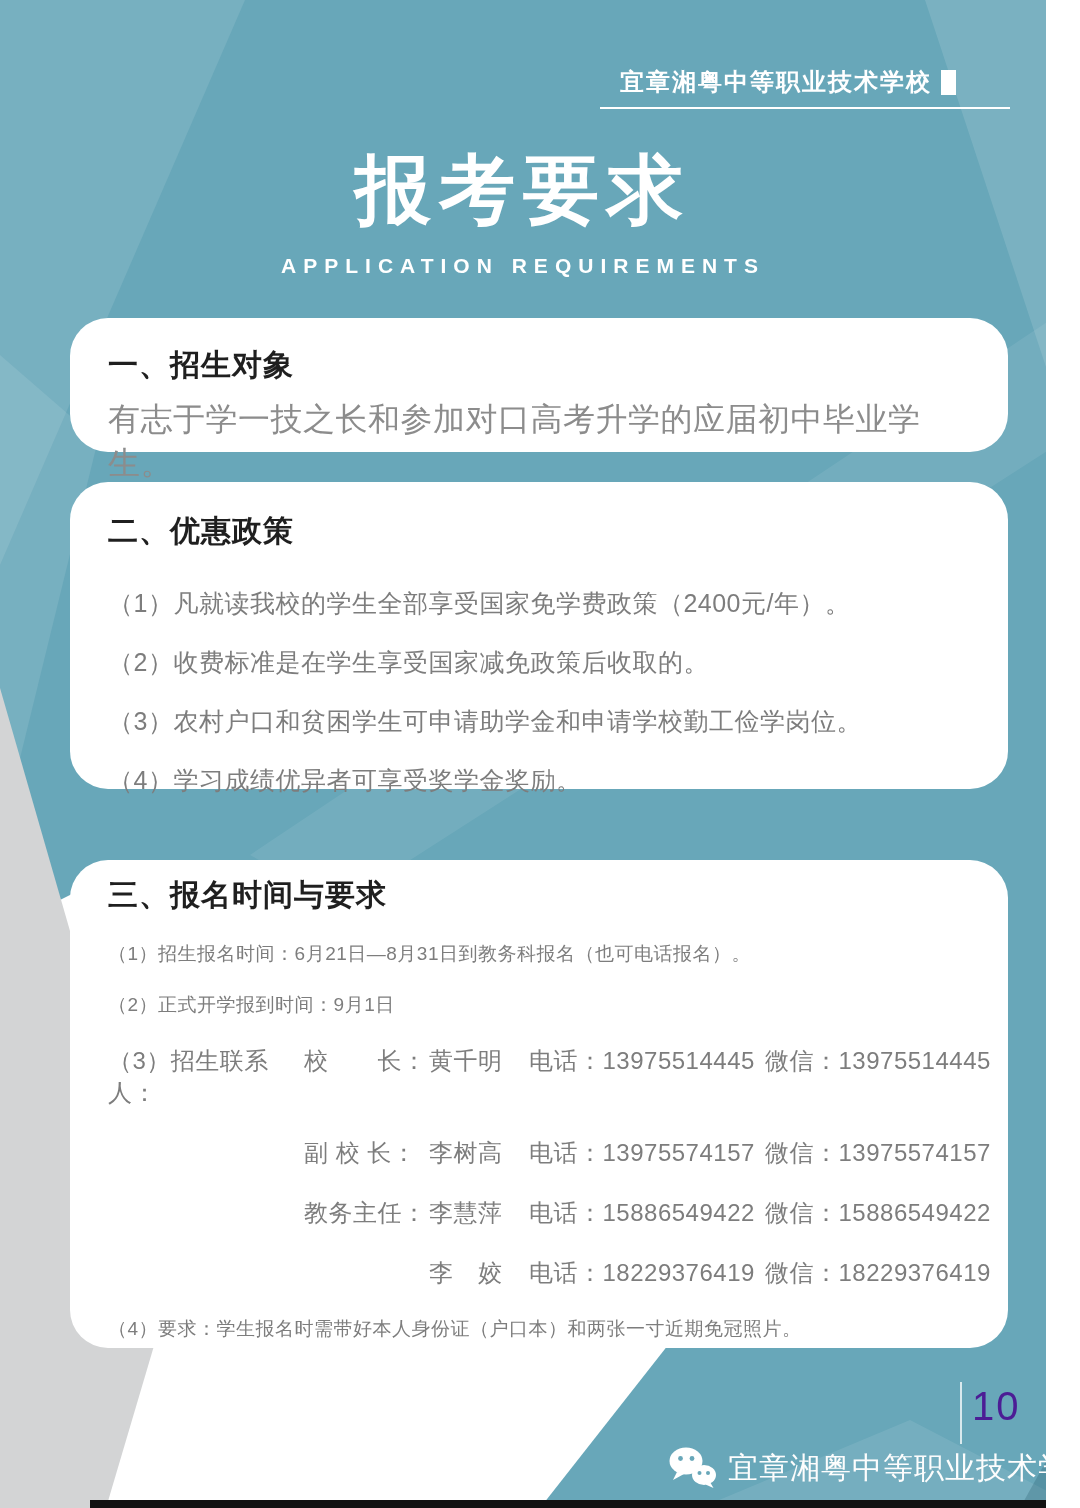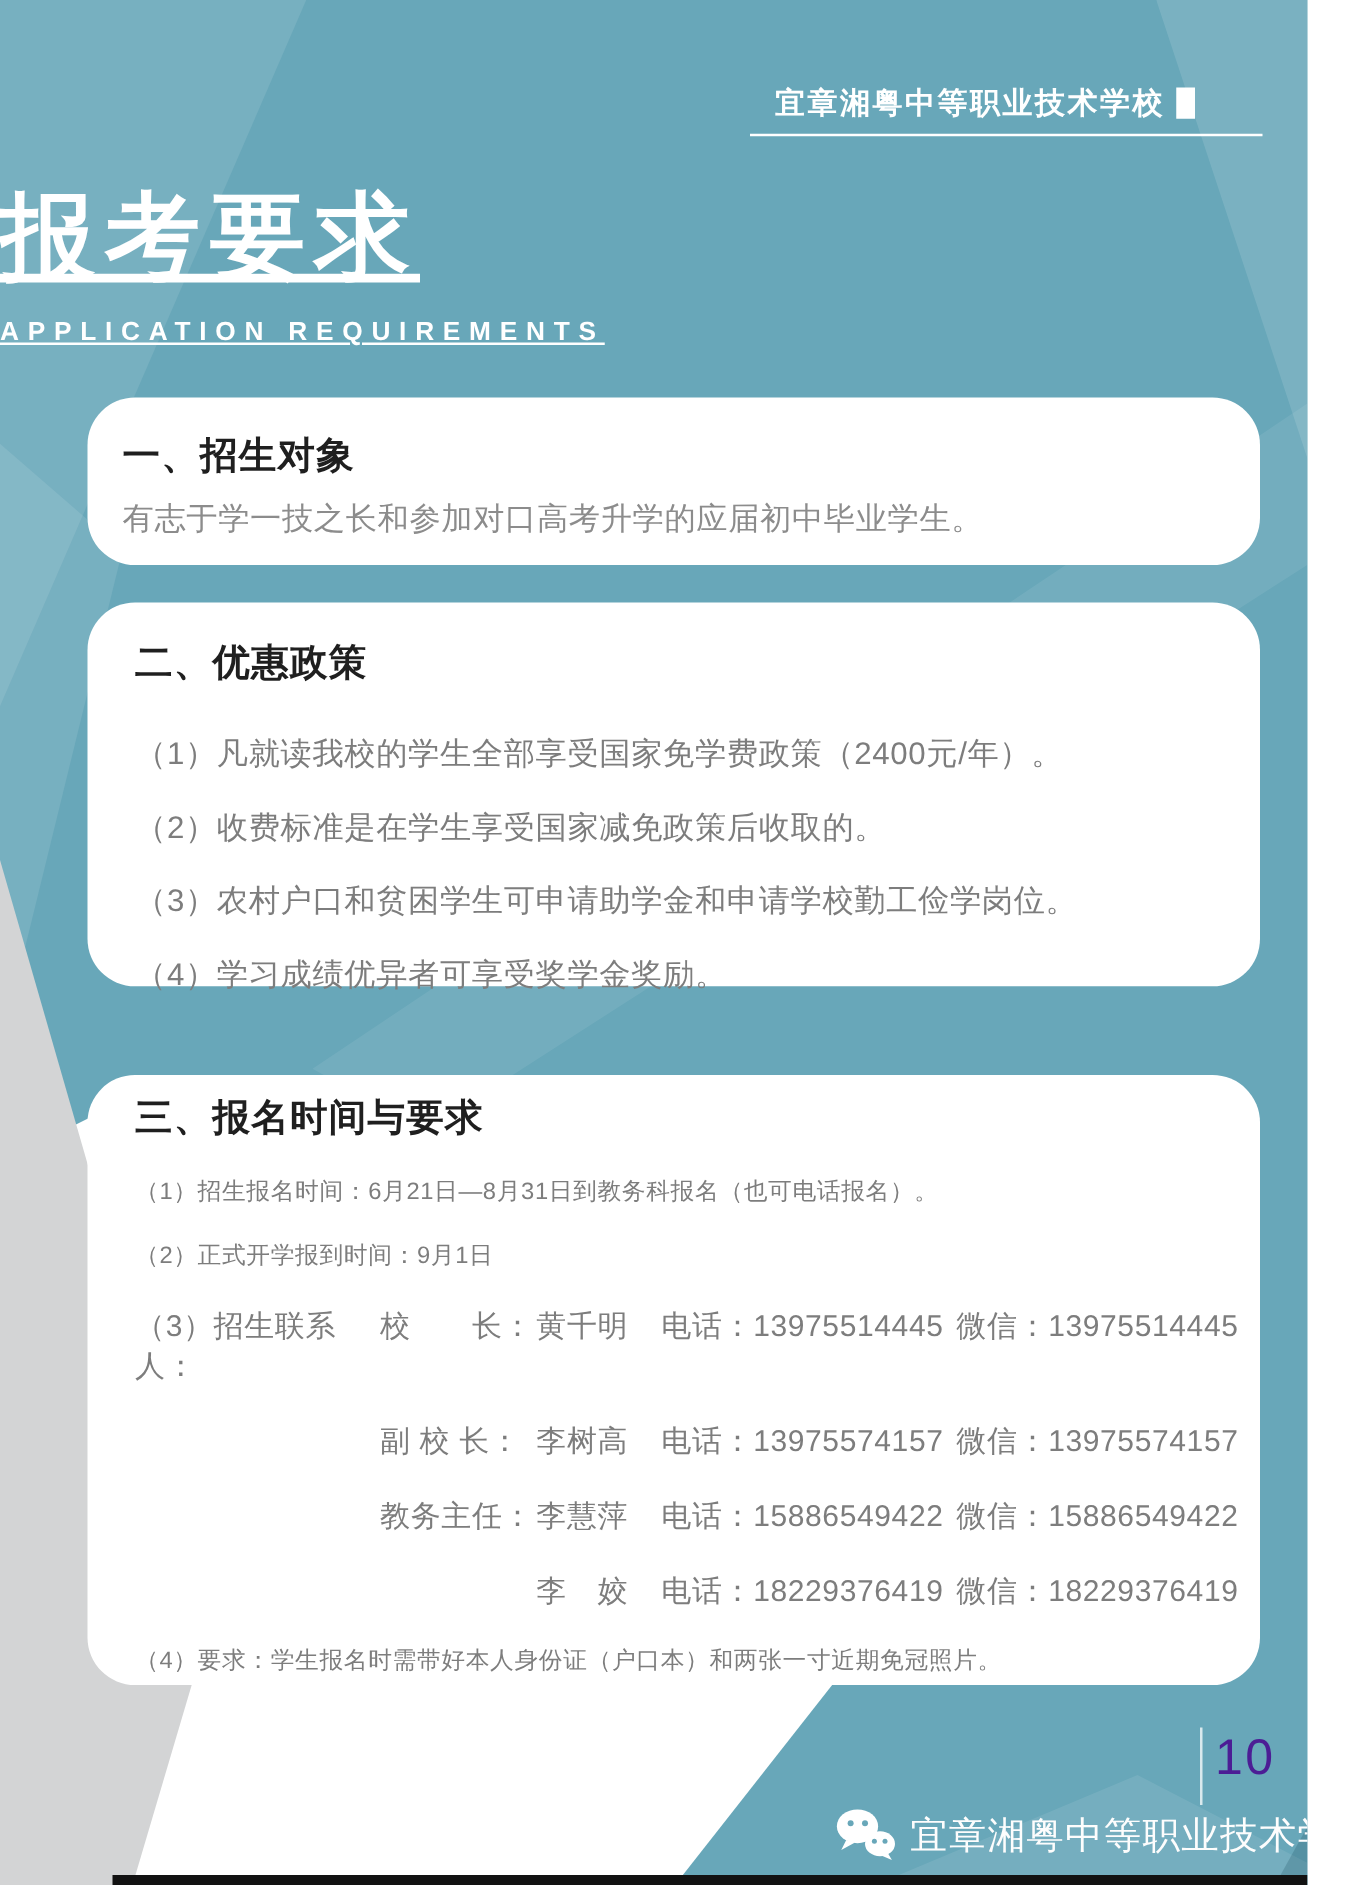--- a/index.html
+++ b/index.html
@@ -12,28 +12,28 @@
   .br-light{background:rgba(255,255,255,.09);clip-path:polygon(910px 1420px,1080px 1508px,700px 1508px);}
   .br-dark{background:rgba(0,50,65,.18);clip-path:polygon(1020px 1508px,1080px 1400px,1080px 1508px);}
   .white-poly{background:#ffffff;clip-path:polygon(60px 900px,100px 880px,672px 1340px,540px 1508px,60px 1508px);}
   .gray-wedge{background:#d3d4d5;clip-path:polygon(0 688px,172px 1285px,106px 1508px,0 1508px);}
 
   .header{position:absolute;top:66px;right:90px;display:flex;align-items:center;gap:9px;color:#ffffff;}
   .header .school{font-size:24px;font-weight:bold;letter-spacing:2px;}
   .header .sq{display:inline-block;width:15px;height:25px;background:#ffffff;}
   .header-underline{position:absolute;top:107px;left:600px;width:410px;height:2px;background:#ffffff;}
 
-  .title-wrap{position:absolute;top:152px;left:0;width:100%;text-align:left;color:#ffffff;text-decoration:underline;}
+  .title-wrap{position:absolute;top:152px;left:0;width:100%;text-align:center;color:#ffffff;}
   .title-main{font-size:76px;font-weight:900;letter-spacing:8px;line-height:1;margin:0;}
   .title-sub{margin-top:26px;font-size:21px;font-weight:bold;letter-spacing:7px;}
 
   .card{position:absolute;left:70px;width:938px;background:#ffffff;border-radius:38px;box-sizing:border-box;color:#7d7d7d;}
   .card h2{margin:0;font-size:30px;font-weight:bold;color:#1f1f1f;letter-spacing:1px;line-height:1.25;}
-  .card-1{top:318px;height:134px;padding:28px 28px;}
-  .card-1 .body{margin-top:14px;font-size:25px;color:#8c8c8c;letter-spacing:.5px;}
+  .card-1{top:318px;height:134px;padding:28px 38px;}
+  .card-1 .body{margin-top:14px;font-size:32px;color:#8c8c8c;letter-spacing:.5px;}
   .card-2{top:482px;height:307px;padding:30px 38px;}
   .card-3{top:860px;height:488px;padding:16px 38px;}
   .item{font-size:25px;color:#7d7d7d;letter-spacing:.5px;line-height:1.2;margin-top:29px;}
   .card-2 .item:first-of-type{margin-top:38px;}
   .card-3 .item{font-size:19px;}
 
   .contact-row{display:flex;align-items:baseline;font-size:24px;color:#7d7d7d;margin-top:28px;letter-spacing:.5px;}
   .c-prefix{width:196px;flex:0 0 auto;}
   .c-role{width:125px;flex:0 0 auto;}
   .c-name{width:100px;flex:0 0 auto;}

